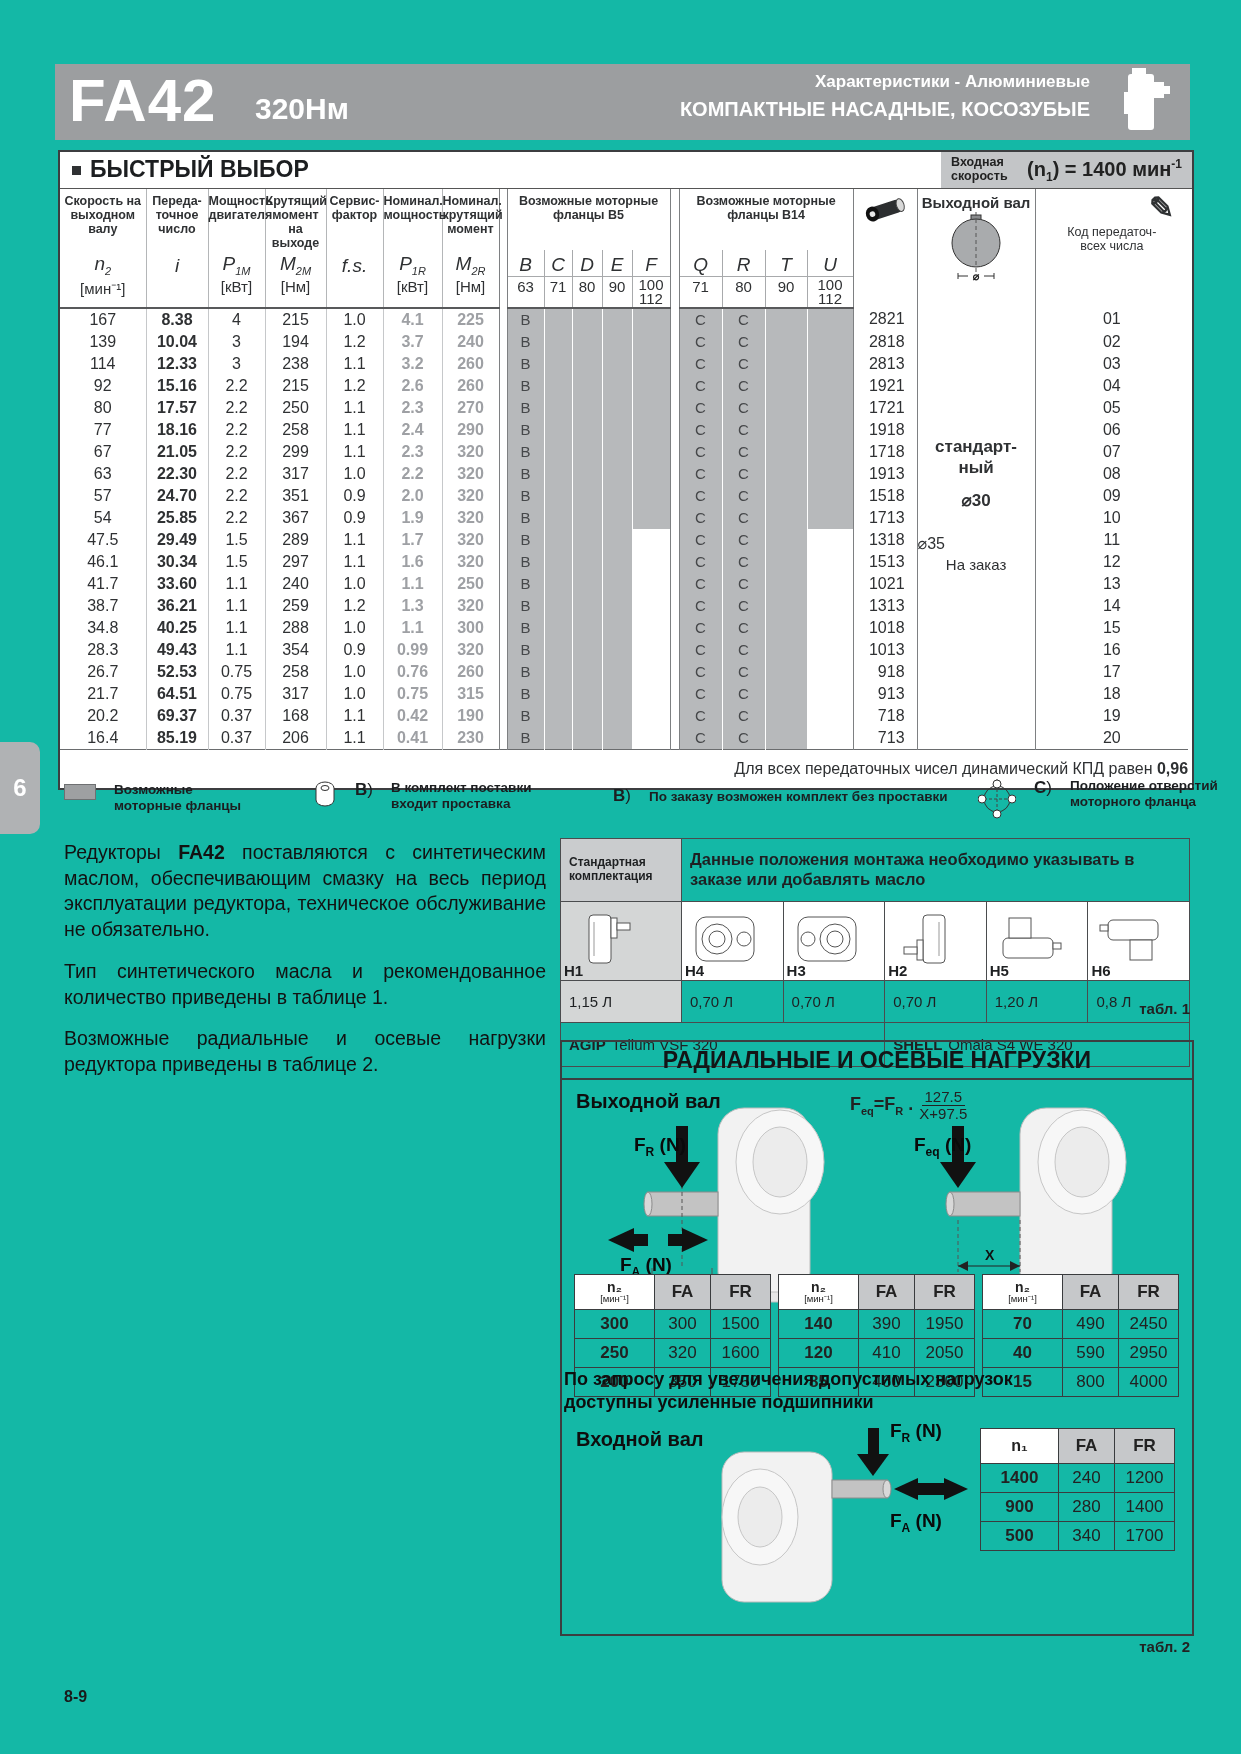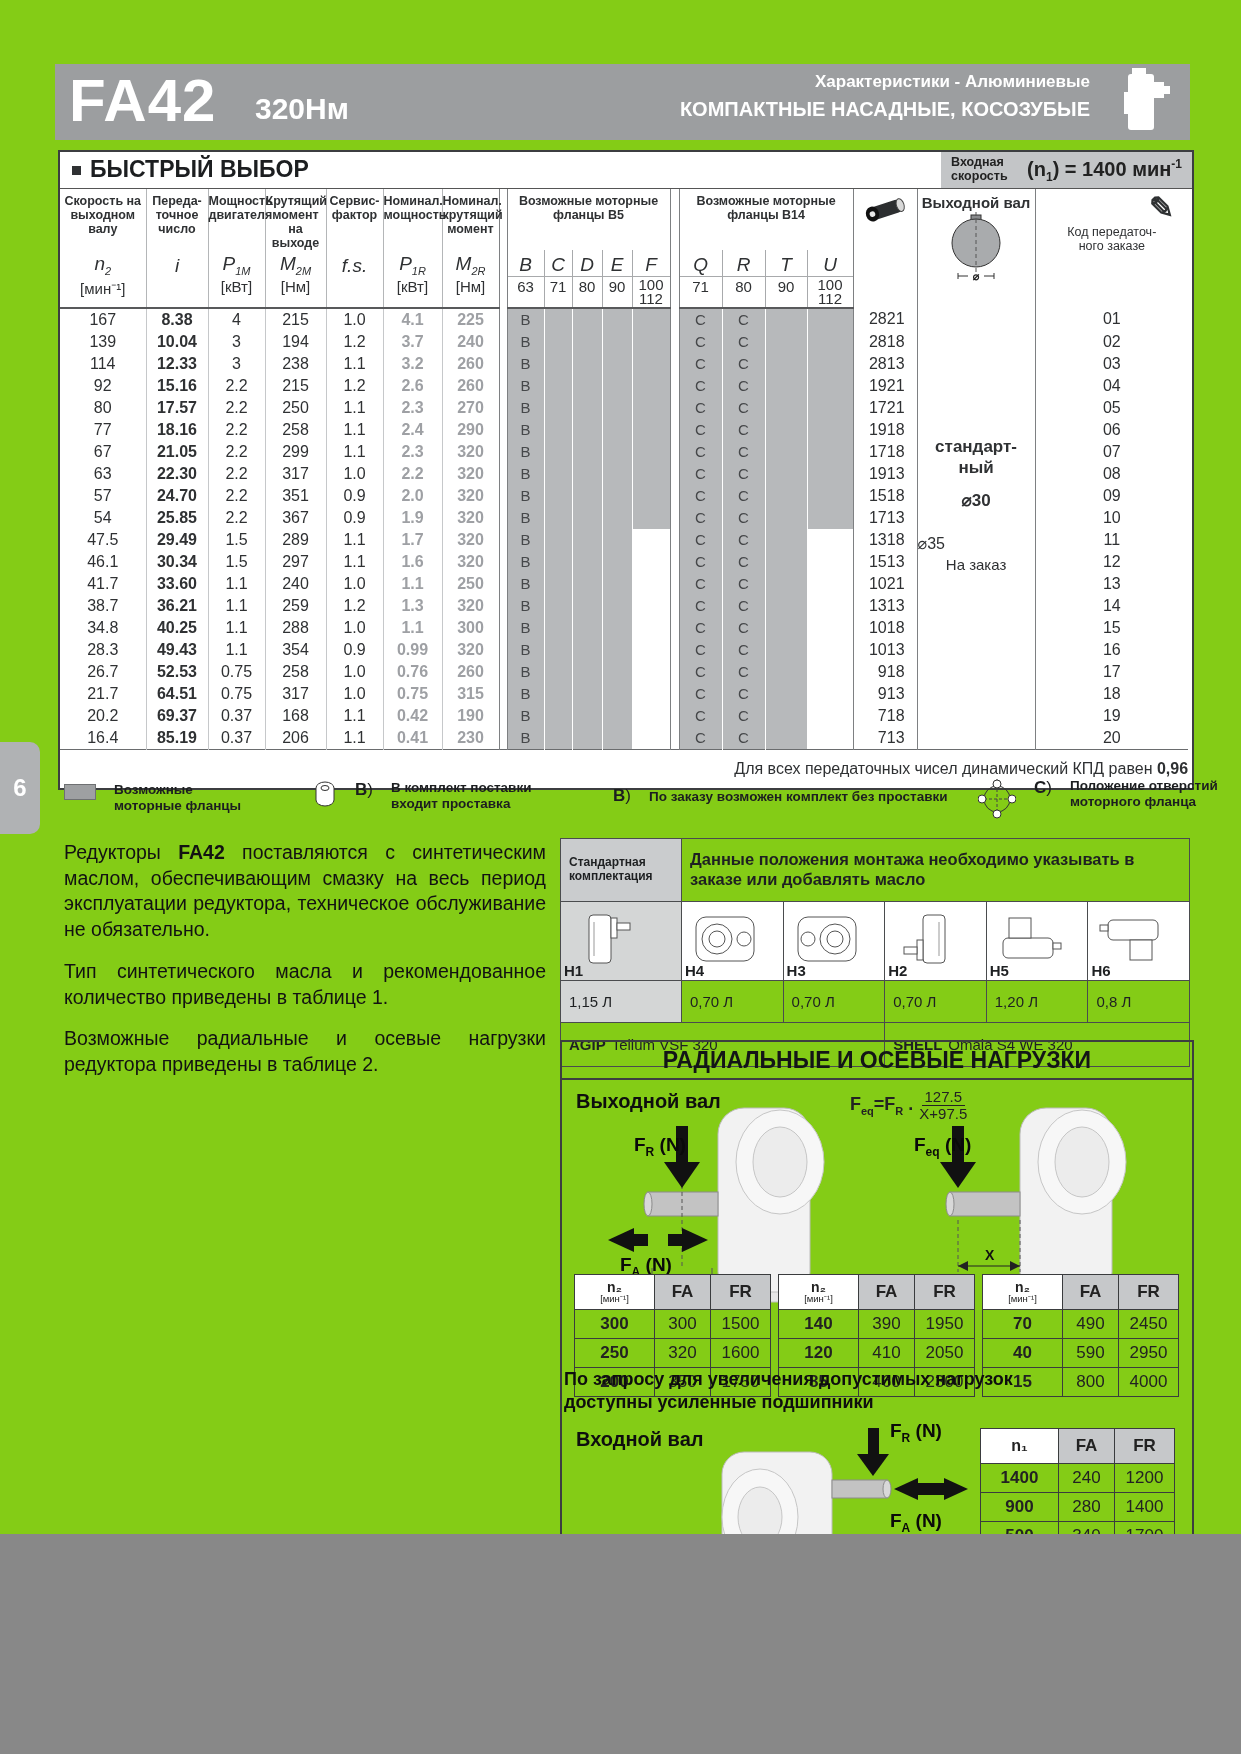--- a/index.html
+++ b/index.html
@@ -1,16 +1,16 @@
 <!DOCTYPE html>
 <html><head>
 <meta charset="utf-8">
 <style>
   html,body{margin:0;padding:0;background:#888;}
-  .page{position:relative;width:1241px;height:1534px;background:#84cc16;margin:0 auto;
+  .page{position:relative;width:1241px;height:1754px;background:#14b8a6;margin:0 auto;
         font-family:"Liberation Sans", sans-serif;color:#222;overflow:hidden;}
 
   
   .hdrbar{position:absolute;left:55px;top:64px;width:1135px;height:76px;background:#9c9ea0;}
   .hdr-model{position:absolute;left:14px;top:2px;font-size:60px;font-weight:bold;color:#fff;letter-spacing:1px;}
   .hdr-torque{position:absolute;left:200px;top:28px;font-size:30px;font-weight:bold;color:#fff;}
   .hdr-sub{position:absolute;right:100px;top:8px;text-align:right;color:#fff;}
   .hdr-sub .l1{font-size:17px;font-weight:bold;}
   .hdr-sub .l2{font-size:20px;font-weight:bold;margin-top:6px;}
   .hdr-gear{position:absolute;right:18px;top:4px;}
@@ -187,21 +187,21 @@
             <svg width="60" height="72" viewBox="0 0 60 72">
               <rect x="25" y="3" width="10" height="6" fill="#8a8c8e" stroke="#333"></rect>
               <circle cx="30" cy="31" r="24" fill="#a9abad" stroke="#333"></circle>
               <line x1="30" y1="0" x2="30" y2="64" stroke="#555" stroke-dasharray="4 3"></line>
               <path d="M12 64 h10 M38 64 h10 M12 61 v6 M48 61 v6" stroke="#333" fill="none"></path>
               <text x="30" y="68" font-size="11" text-anchor="middle" fill="#222">⌀</text>
             </svg>
           </th>
           <th rowspan="3" style="border-left:1px solid #7e8082;vertical-align:top;padding-top:4px">
             <div style="text-align:right;padding-right:14px;font-size:30px;line-height:1">✎</div>
-            <div style="font-weight:normal;font-size:12.5px;width:92px;margin:2px auto 0;line-height:1.15">Код передаточ- ного заказе</div>
+            <div style="font-weight:normal;font-size:12.5px;width:92px;margin:2px auto 0;line-height:1.15">Код передаточ- всех числа</div>
           </th>
         </tr>
         <tr class="symrow">
           <th><span>n</span><sub>2</sub></th>
           <th class="hvl"><span>i</span></th>
           <th class="hvl"><span>P</span><sub>1M</sub></th>
           <th class="hvl"><span>M</span><sub>2M</sub></th>
           <th class="hvl"><span>f.s.</span></th>
           <th class="hvl"><span>P</span><sub>1R</sub></th>
           <th class="hvl"><span>M</span><sub>2R</sub></th>
@@ -806,20 +806,21 @@
       <td class="oil">0,70 Л</td>
       <td class="oil">1,20 Л</td>
       <td class="oil">0,8 Л</td>
     </tr>
     <tr>
       <td class="brand" colspan="3"><b>AGIP</b><span>Telium VSF 320</span></td>
       <td class="brand" colspan="3"><b>SHELL</b><span>Omala S4 WE 320</span></td>
     </tr>
   </tbody>
     </table>
+  <div class="cap1">табл. 1</div>
 
   <div class="loads">
     <div class="loads-title">РАДИАЛЬНЫЕ И ОСЕВЫЕ НАГРУЗКИ</div>
 
     <div class="lbl" style="left:14px;top:48px">Выходной вал</div>
 
     <div class="formula">
       <span>F<sub style="font-size:11px">eq</sub>=F<sub style="font-size:11px">R</sub> .</span>
       <span class="frac">
         <span class="num">127.5</span><br>

